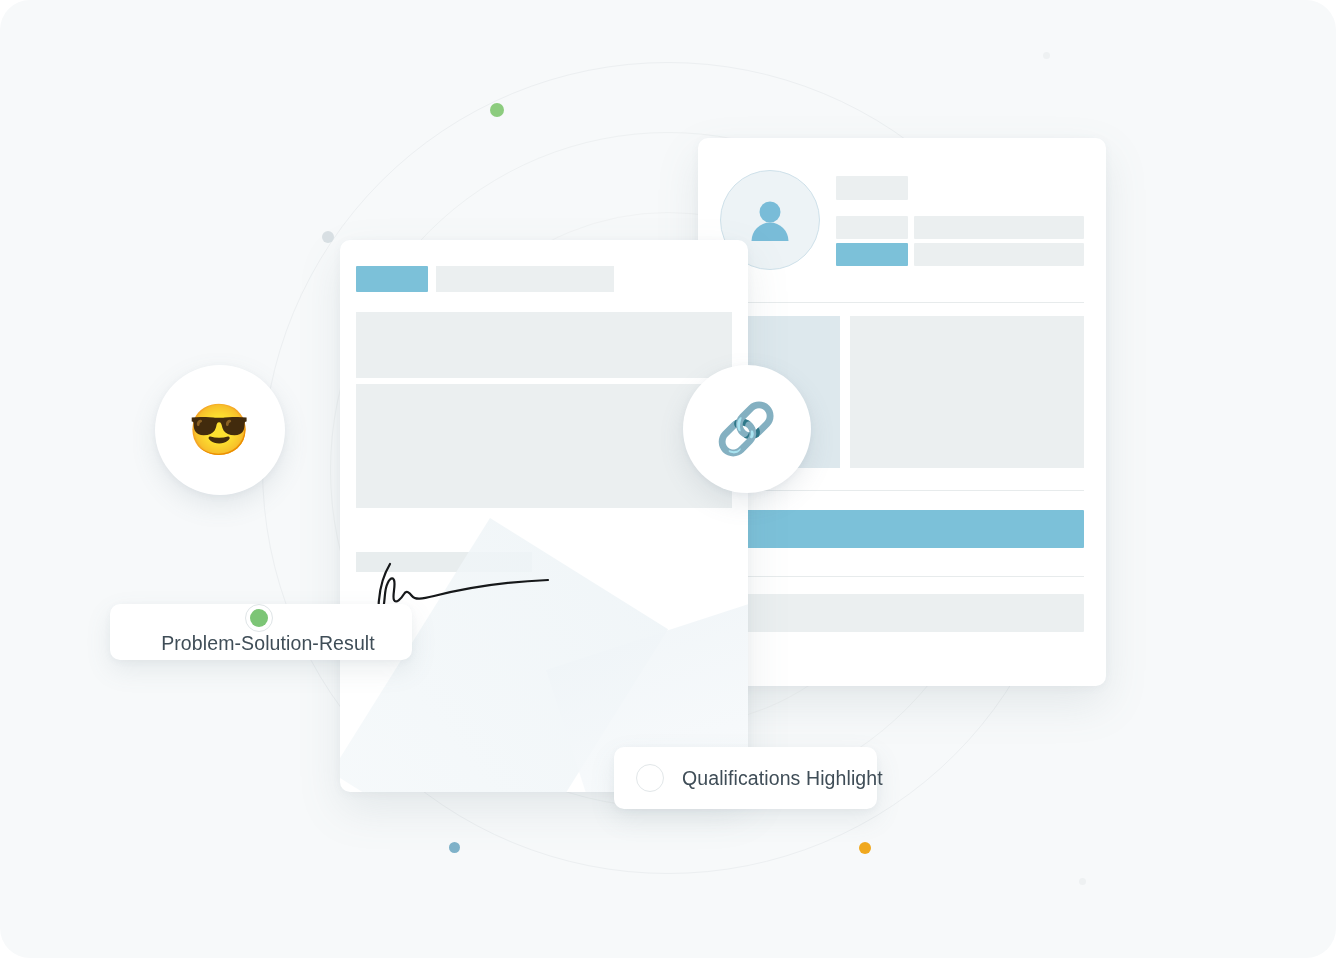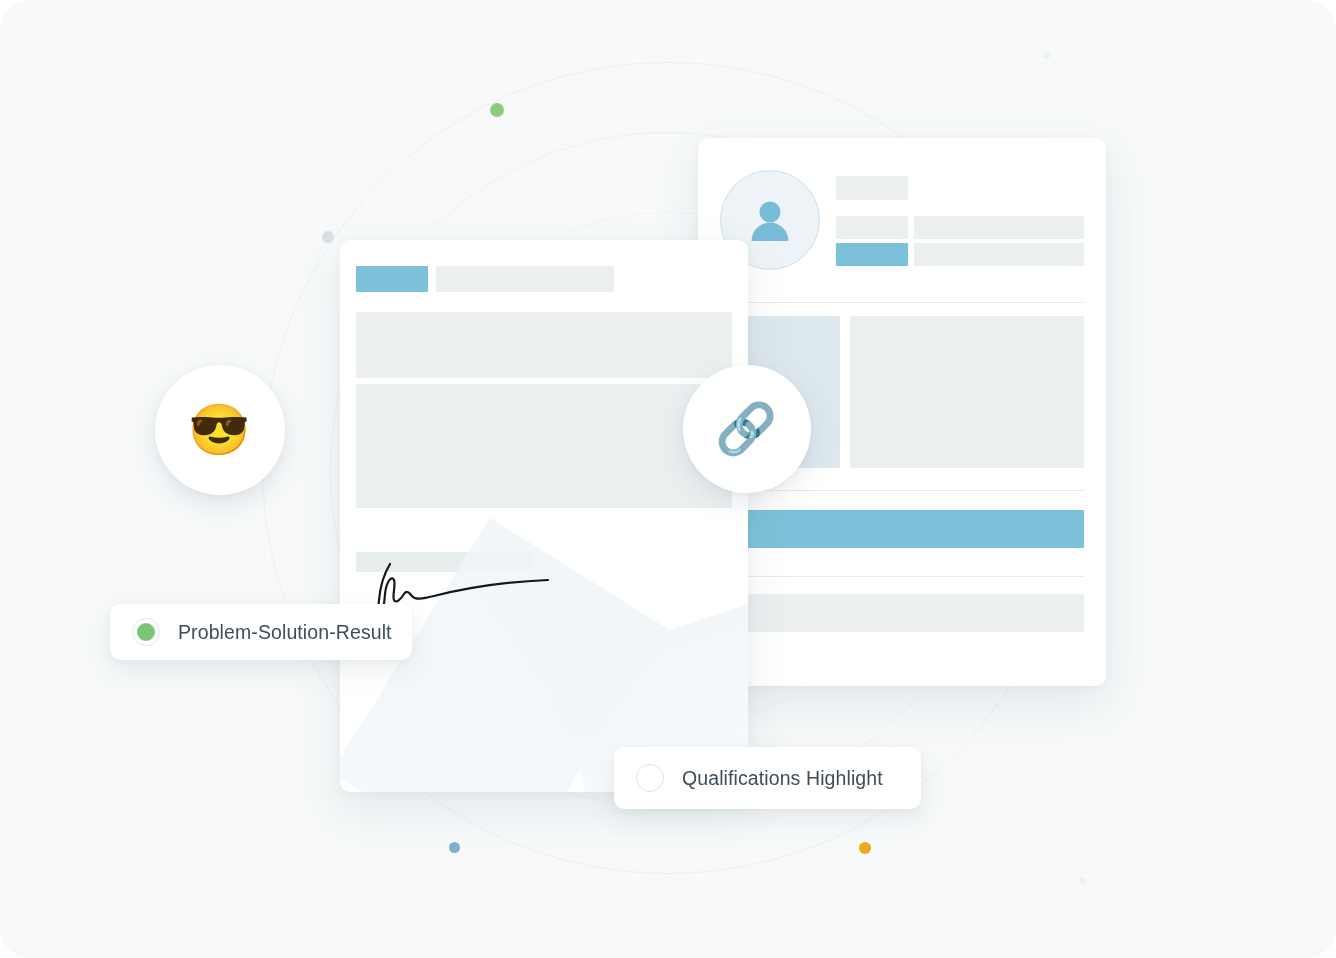--- a/index.html
+++ b/index.html
@@ -182,23 +182,23 @@
   }
   .radio.checked .fill { display: block; }
   .chip-label {
     margin-left: 18px;
     font-size: 19.5px;
     color: #3f4d57;
     letter-spacing: .1px;
     white-space: nowrap;
   }
 
-  #chip-0 { left: 110px; top: 604px; width: 302px; height: 56px; }
+  #chip-0 { left: 110px; top: 604px; width: 302px; height: 56px; flex-direction: column; }
   #chip-1 { left: 232px; top: 694px; width: 237px; height: 64px; }
-  #chip-2 { left: 614px; top: 747px; width: 307px; height: 62px; }
+  #chip-2 { left: 614px; top: 747px; width: 263px; height: 62px; }
 </style>
 </head>
 <body>
 
 <div id="scene">
 
   <div class="orbit orbit-outer"></div>
   <div class="orbit orbit-mid"></div>
   <div class="orbit orbit-inner"></div>
 

